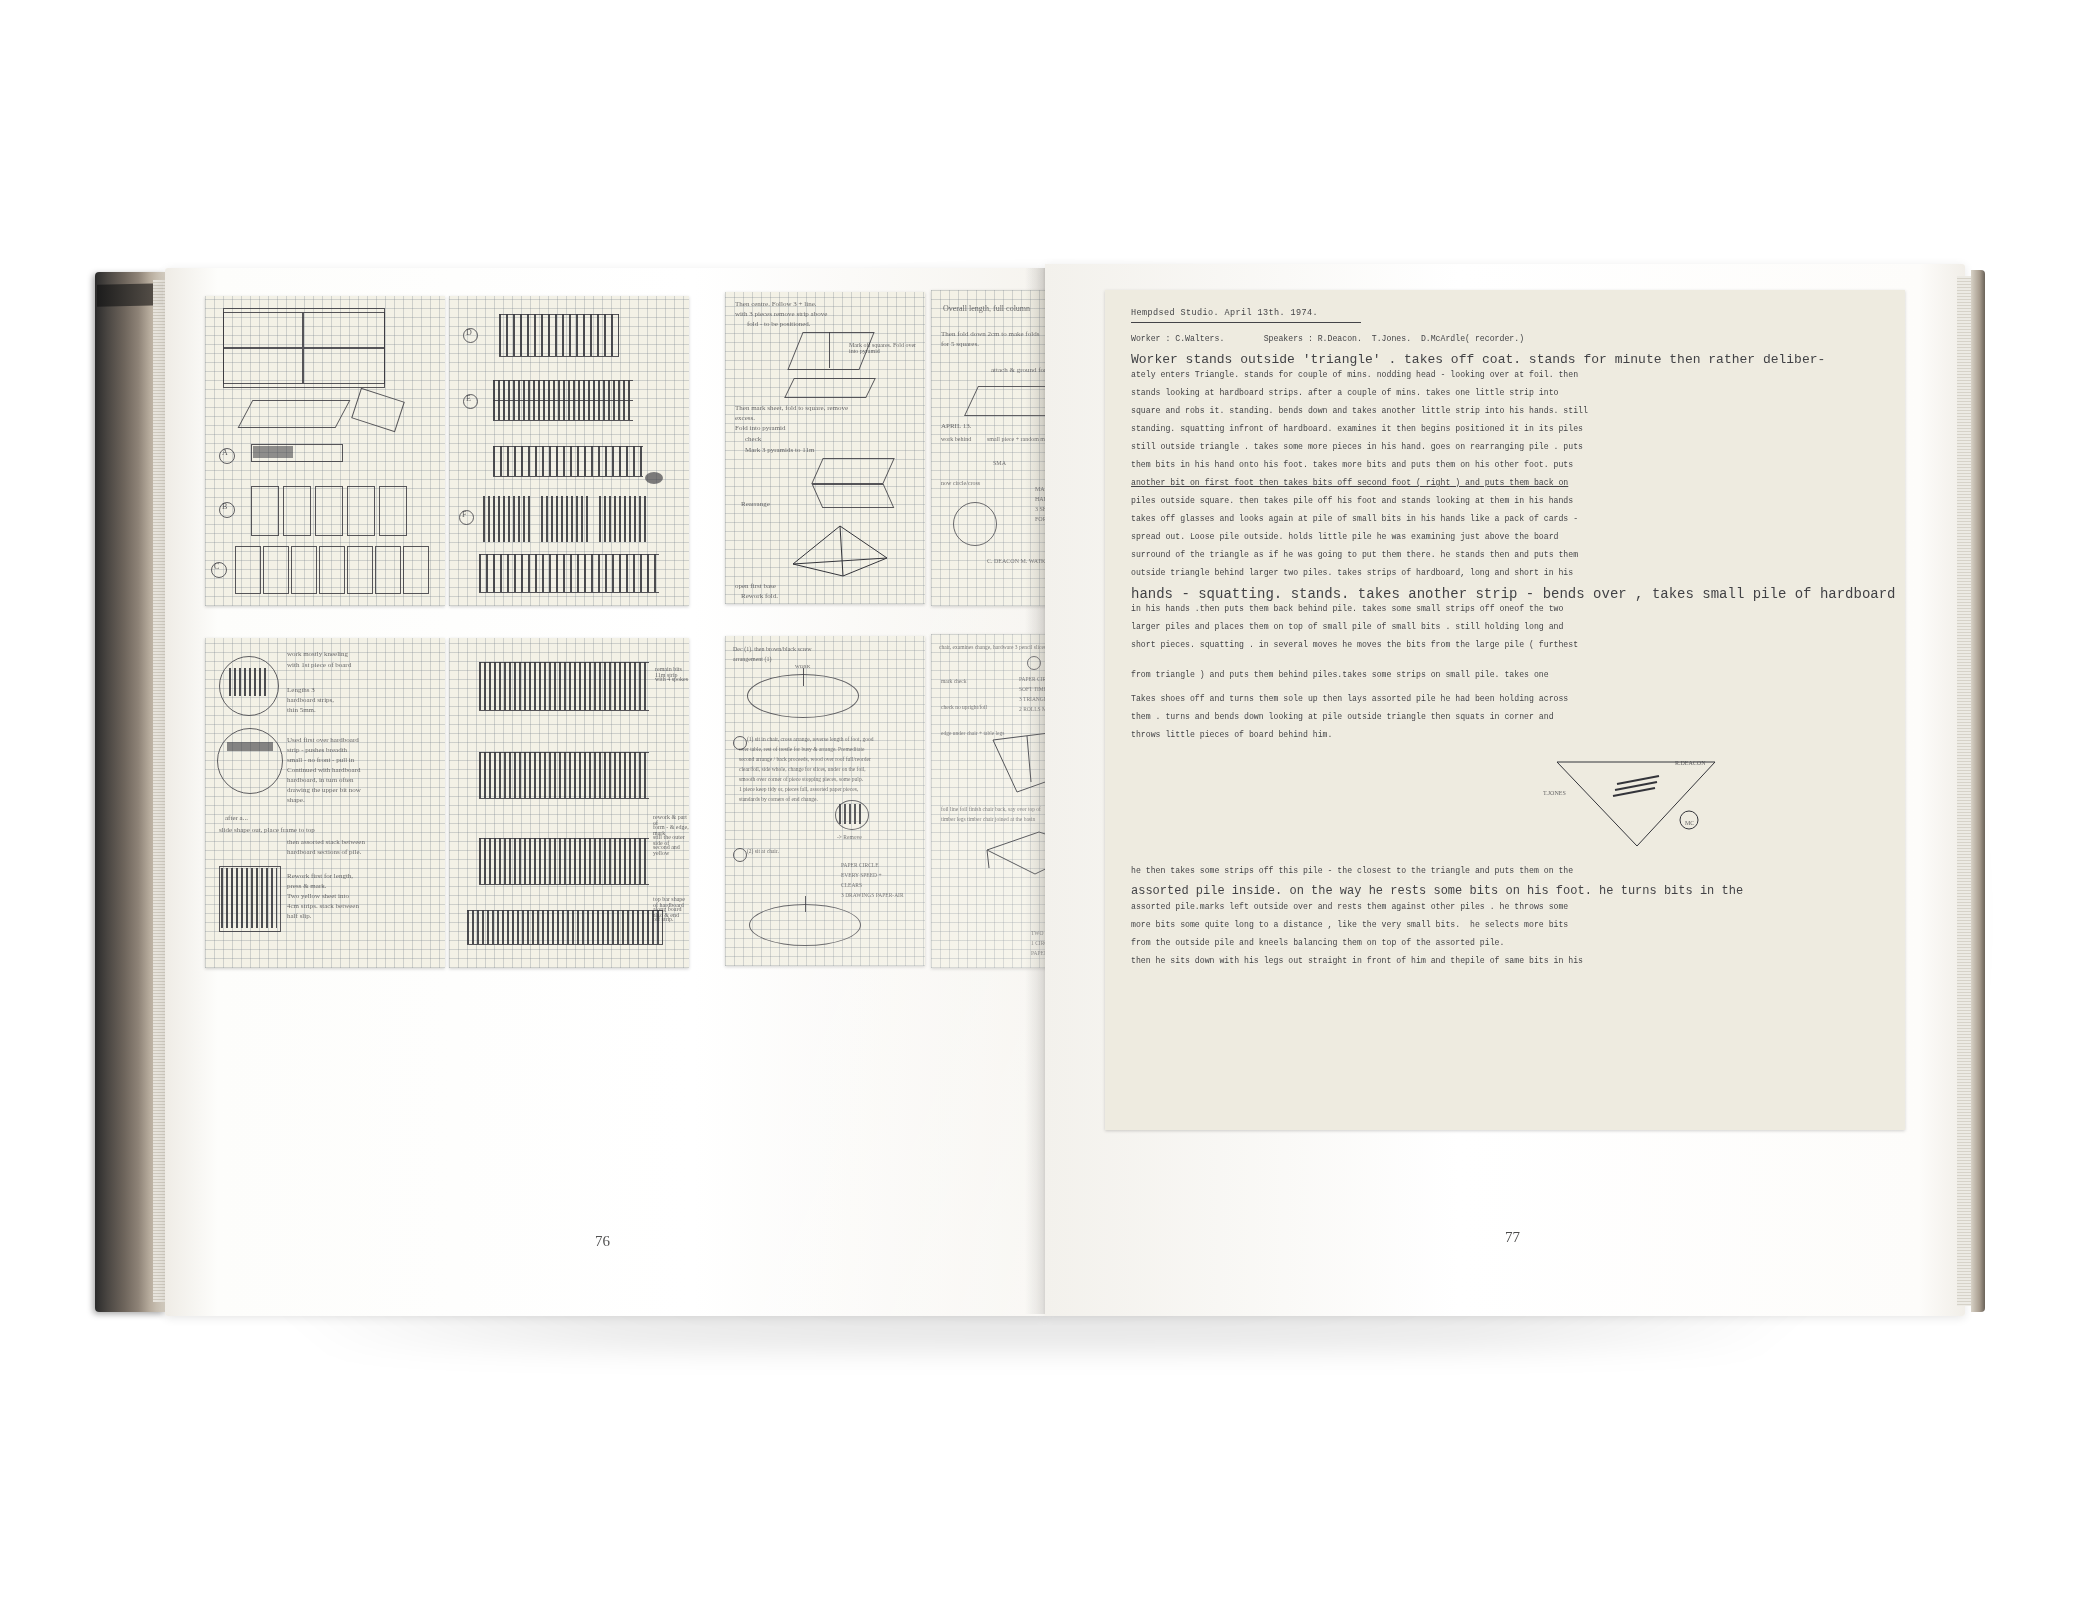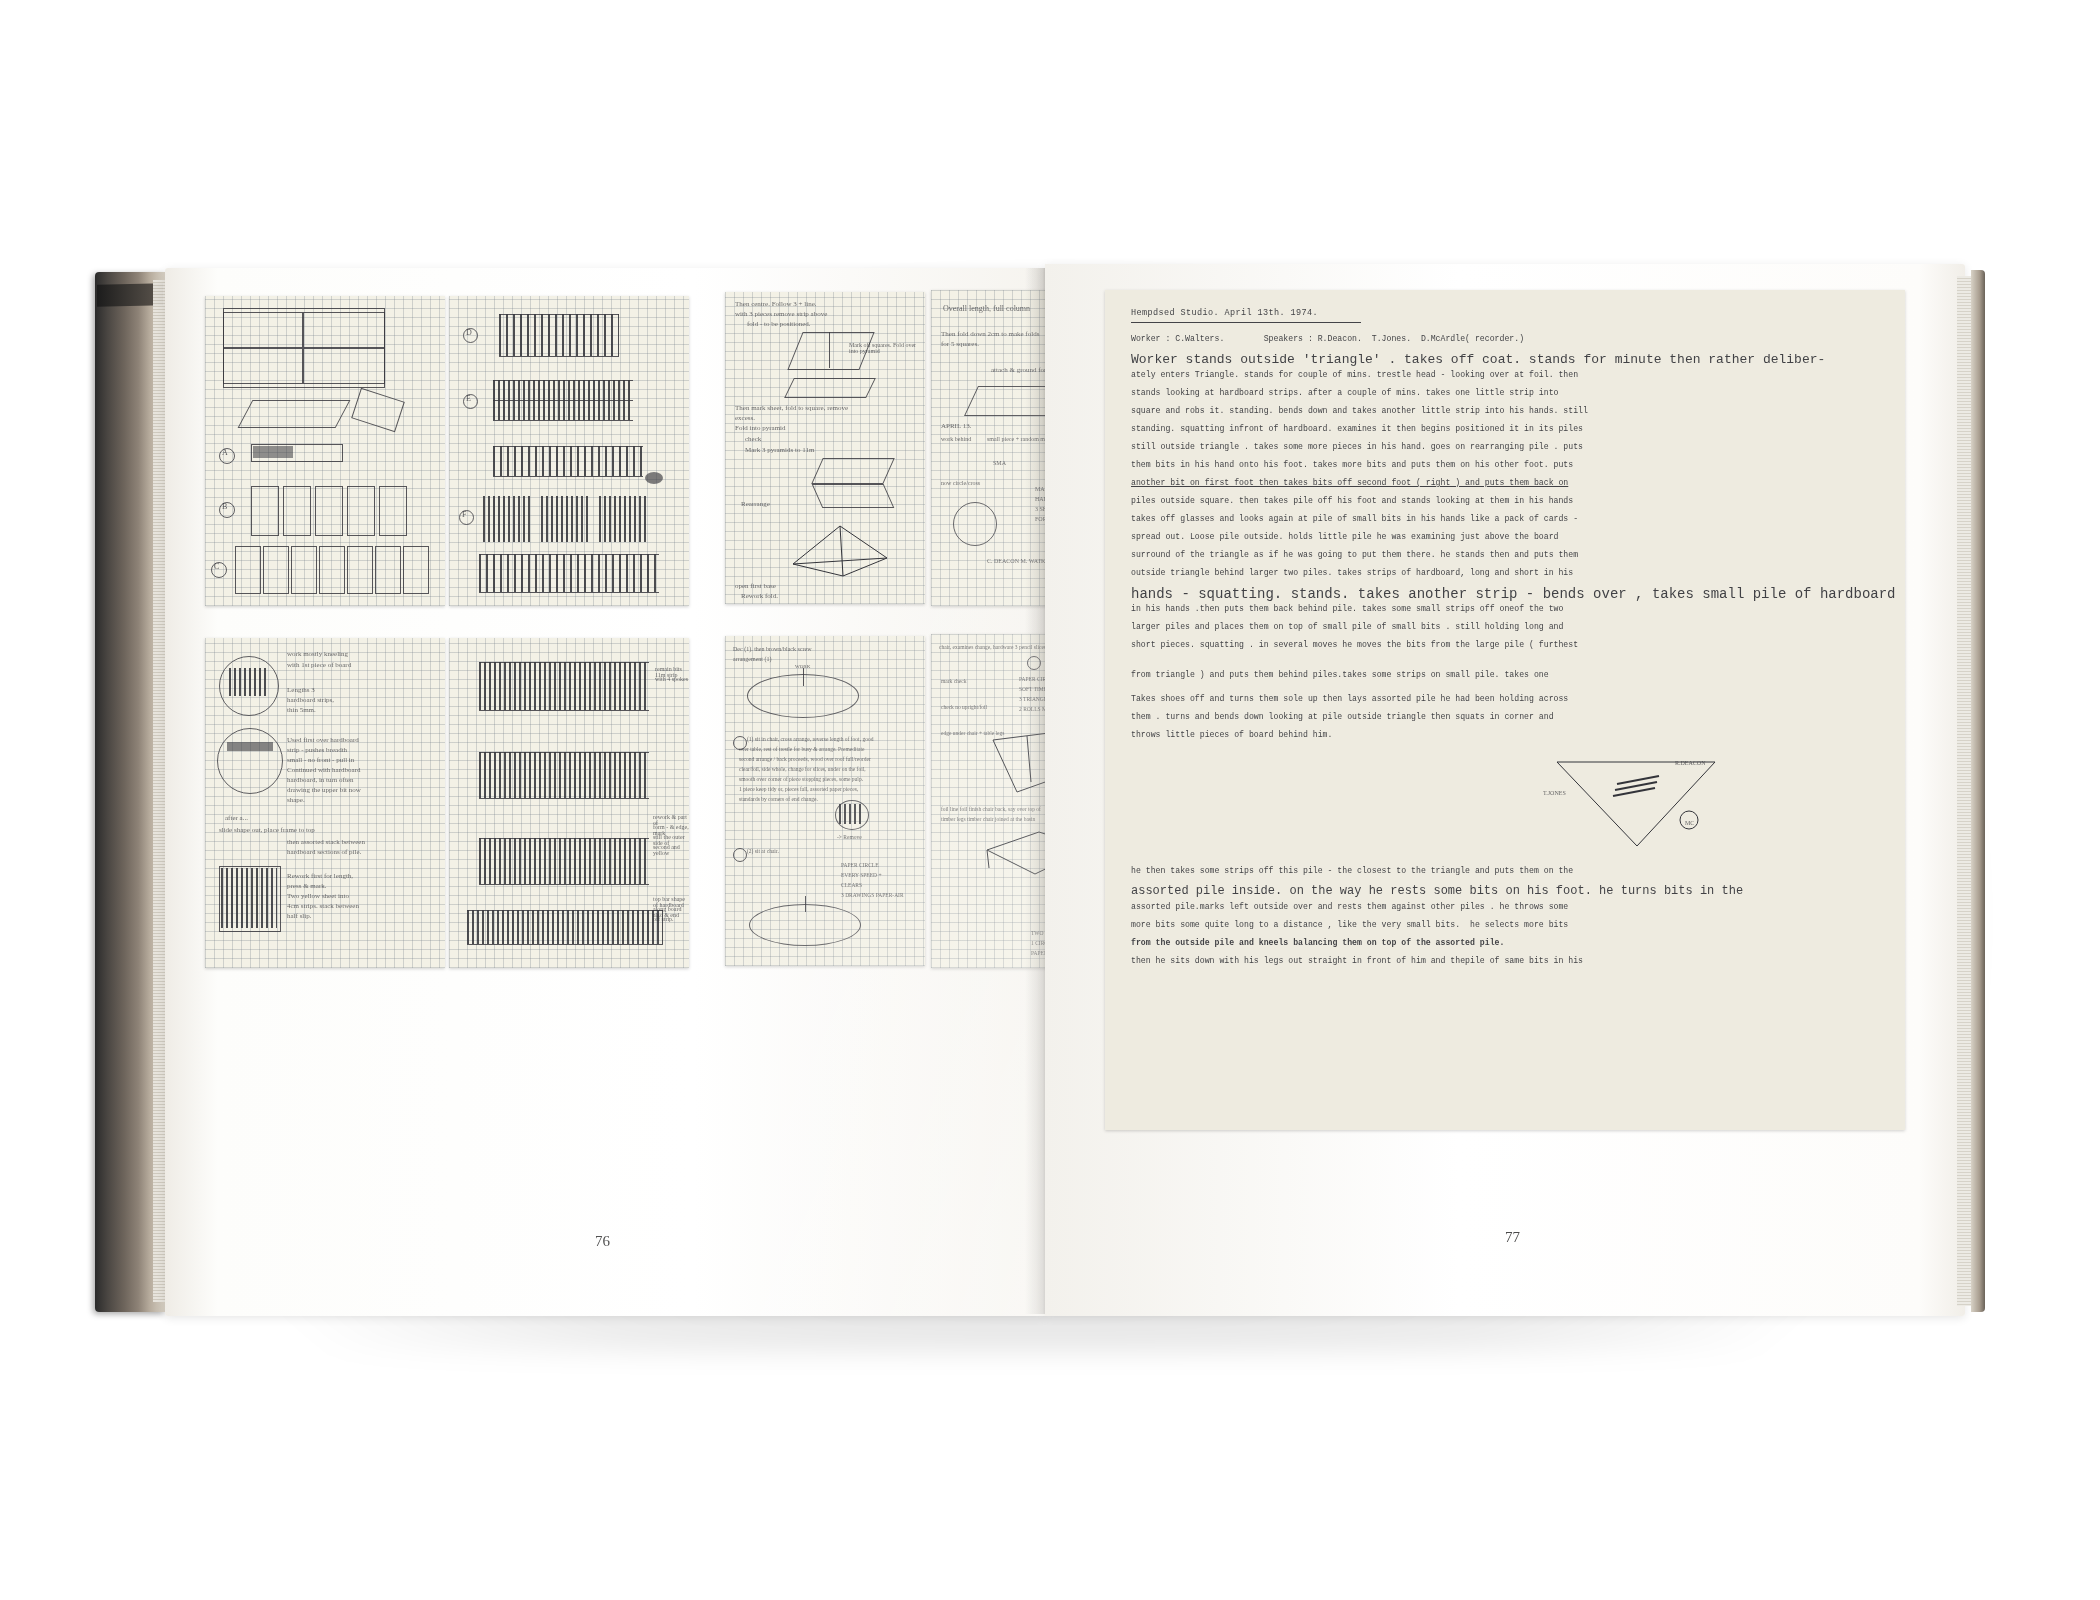--- a/index.html
+++ b/index.html
@@ -370,21 +370,21 @@
     <div class="page page-right">
 
       <div class="sheet typed" style="left:60px;top:26px;width:800px;height:840px;">
         <div class="typedpage">
           <div class="typedtext" style="left:26px;top:18px;font-size:8.5px;letter-spacing:.4px;">Hempdsed Studio. April 13th. 1974.</div>
           <div class="ln" style="left:26px;top:32px;width:230px;background:#25262c;"></div>
 
           <div class="typedtext" style="left:26px;top:44px;font-size:8.2px;">Worker : C.Walters.        Speakers : R.Deacon.  T.Jones.  D.McArdle( recorder.)</div>
 
           <div class="typedtext" style="left:26px;top:62px;font-size:13px;">Worker stands outside 'triangle' . takes off coat. stands for minute then rather deliber-</div>
-          <div class="typedtext" style="left:26px;top:80px;font-size:8.2px;">ately enters Triangle. stands for couple of mins. trestle head - looking over at foil. then</div>
+          <div class="typedtext" style="left:26px;top:80px;font-size:8.2px;">ately enters Triangle. stands for couple of mins. nodding head - looking over at foil. then</div>
           <div class="typedtext" style="left:26px;top:98px;font-size:8.2px;">stands looking at hardboard strips. after a couple of mins. takes one little strip into</div>
           <div class="typedtext" style="left:26px;top:116px;font-size:8.2px;">square and robs it. standing. bends down and takes another little strip into his hands. still</div>
           <div class="typedtext" style="left:26px;top:134px;font-size:8.2px;">standing. squatting infront of hardboard. examines it then begins positioned it in its piles</div>
           <div class="typedtext" style="left:26px;top:152px;font-size:8.2px;">still outside triangle . takes some more pieces in his hand. goes on rearranging pile . puts</div>
           <div class="typedtext" style="left:26px;top:170px;font-size:8.2px;">them bits in his hand onto his foot. takes more bits and puts them on his other foot. puts</div>
           <div class="typedtext" style="left:26px;top:188px;font-size:8.2px;text-decoration:underline;">another bit on first foot then takes bits off second foot ( right ) and puts them back on</div>
           <div class="typedtext" style="left:26px;top:206px;font-size:8.2px;">piles outside square. then takes pile off his foot and stands looking at them in his hands</div>
           <div class="typedtext" style="left:26px;top:224px;font-size:8.2px;">takes off glasses and looks again at pile of small bits in his hands like a pack of cards -</div>
           <div class="typedtext" style="left:26px;top:242px;font-size:8.2px;">spread out. Loose pile outside. holds little pile he was examining just above the board</div>
           <div class="typedtext" style="left:26px;top:260px;font-size:8.2px;">surround of the triangle as if he was going to put them there. he stands then and puts them</div>
@@ -407,21 +407,21 @@
             <circle cx="138" cy="66" r="9" fill="none" stroke="#33343a" stroke-width="1"></circle>
           </svg>
           <div class="hand" style="left:570px;top:470px;font-size:6px;">R.DEACON</div>
           <div class="hand" style="left:438px;top:500px;font-size:6px;">T.JONES</div>
           <div class="hand" style="left:580px;top:530px;font-size:6px;">MC</div>
 
           <div class="typedtext" style="left:26px;top:576px;font-size:8.2px;">he then takes some strips off this pile - the closest to the triangle and puts them on the</div>
           <div class="typedtext" style="left:26px;top:594px;font-size:12px;">assorted pile inside. on the way he rests some bits on his foot. he turns bits in the</div>
           <div class="typedtext" style="left:26px;top:612px;font-size:8.2px;">assorted pile.marks left outside over and rests them against other piles . he throws some</div>
           <div class="typedtext" style="left:26px;top:630px;font-size:8.2px;">more bits some quite long to a distance , like the very small bits.  he selects more bits</div>
-          <div class="typedtext" style="left:26px;top:648px;font-size:8.2px;font-weight:bold;">from the outside pile and kneels balancing them on top of the assorted pile.</div>
+          <div class="typedtext" style="left:26px;top:648px;font-size:8.2px;">from the outside pile and kneels balancing them on top of the assorted pile.</div>
           <div class="typedtext" style="left:26px;top:666px;font-size:8.2px;">then he sits down with his legs out straight in front of him and thepile of same bits in his</div>
         </div>
       </div>
 
       <div class="folio" style="left:460px;top:965px;">77</div>
     </div>
 
     <div class="edge-right"></div>
     <div class="cover-right-sliver"></div>
     <div class="glare"></div>

